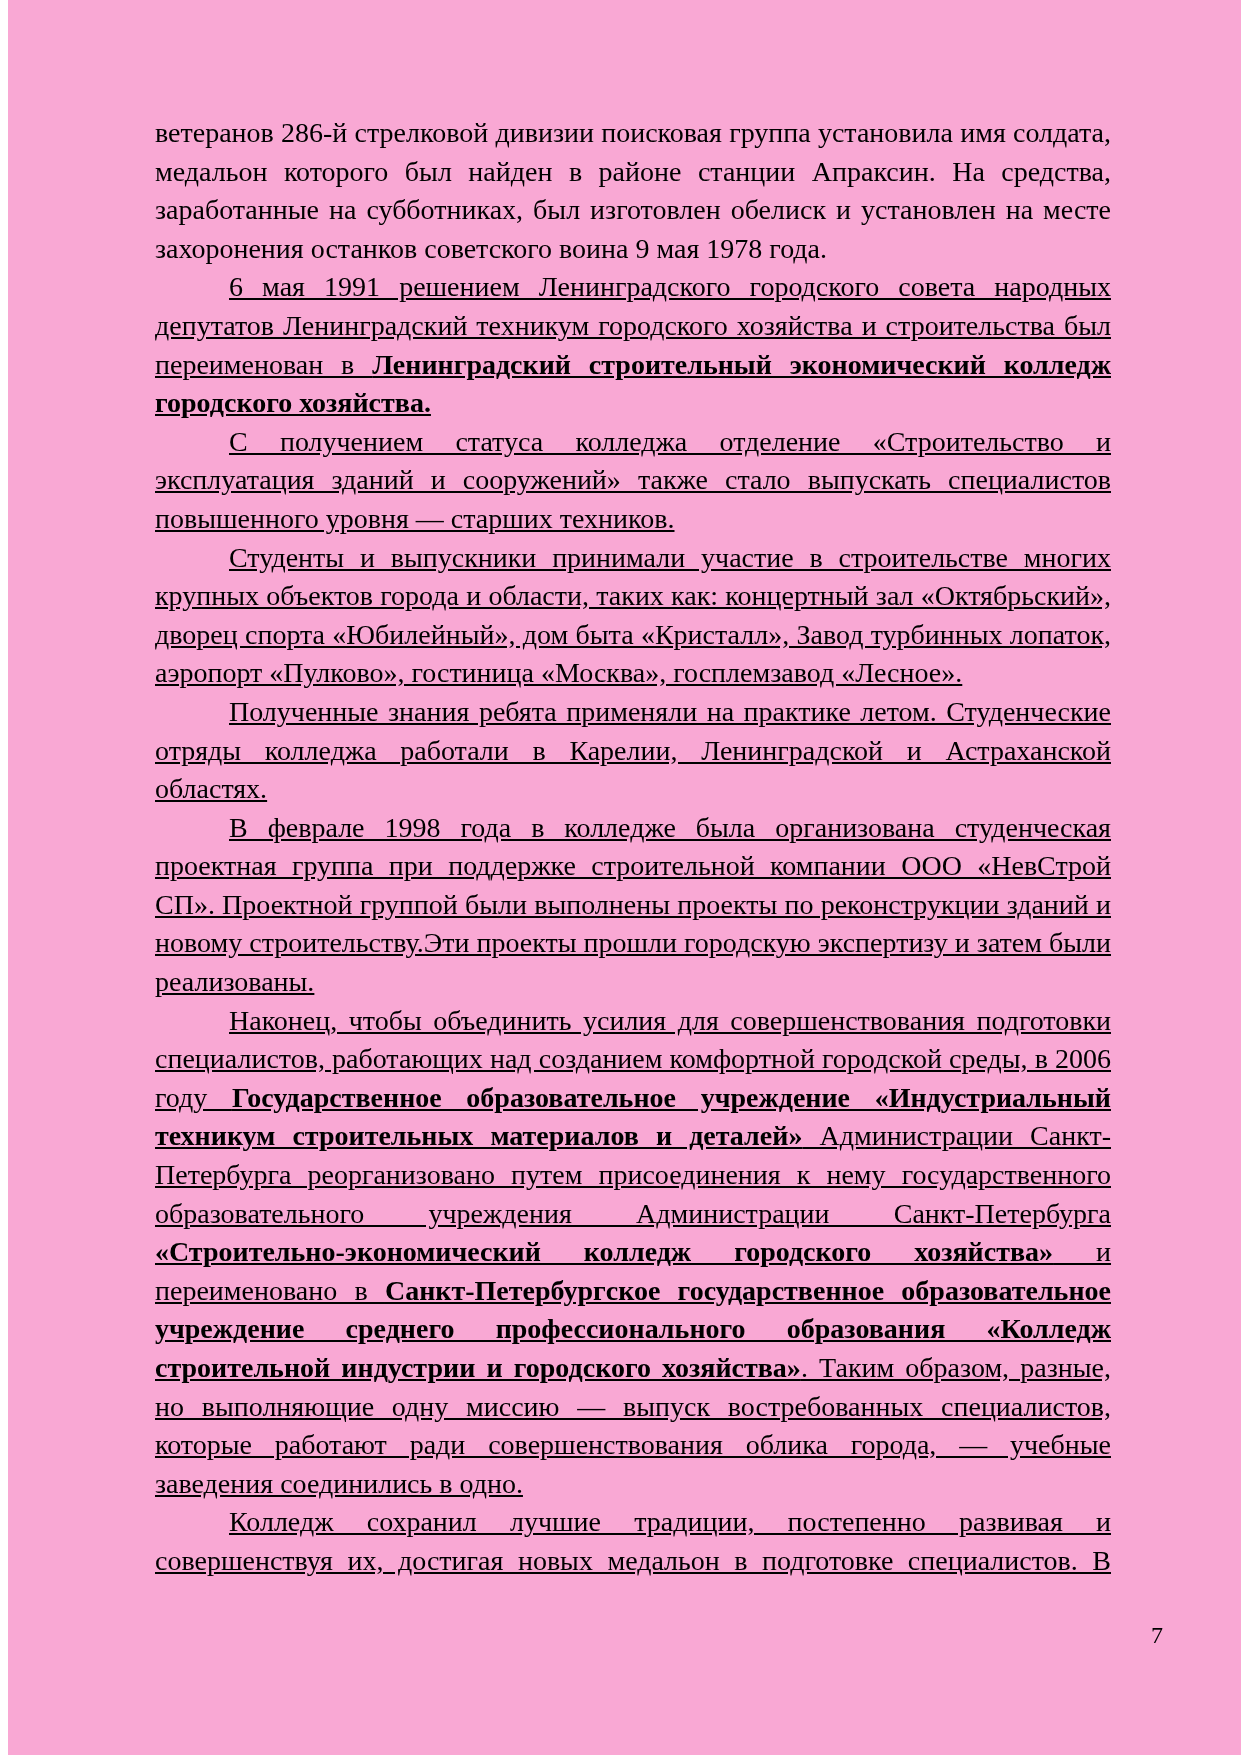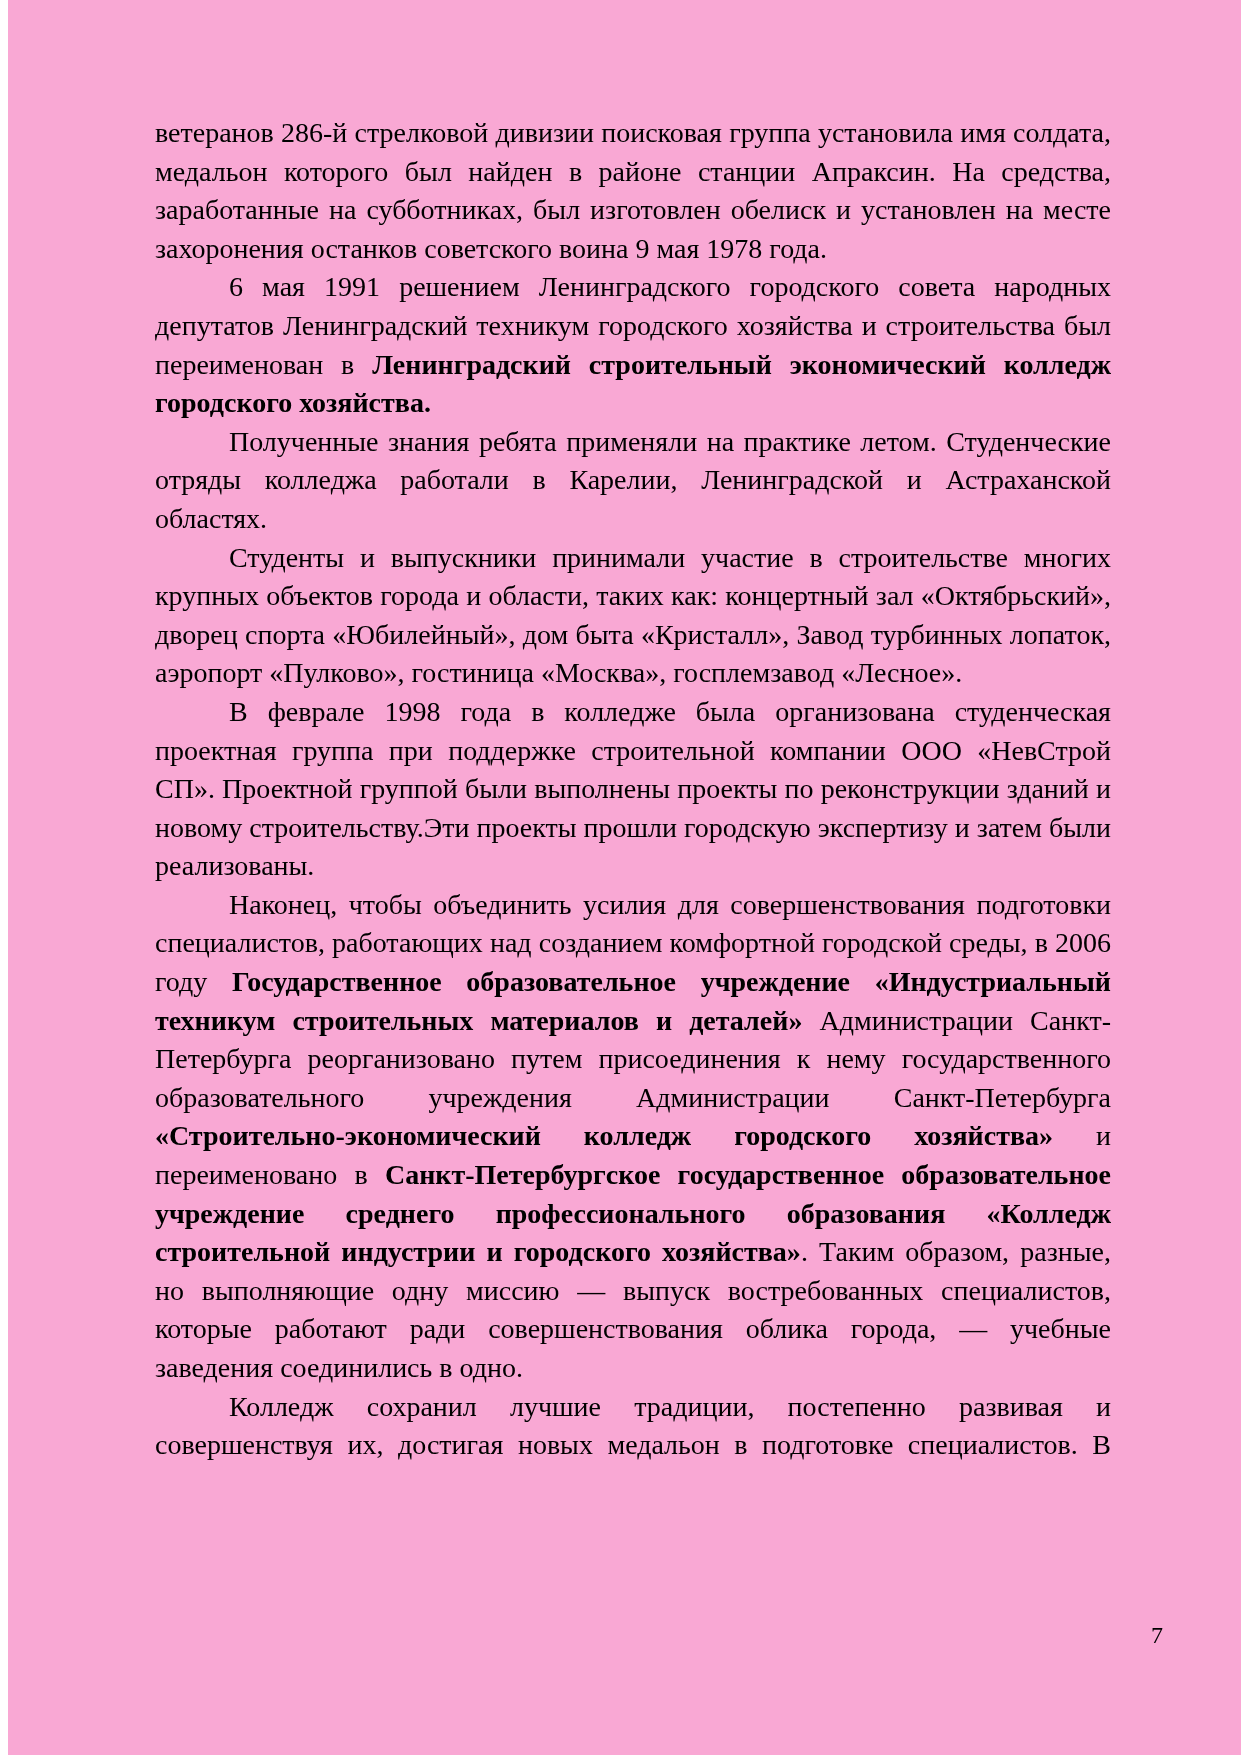--- a/index.html
+++ b/index.html
@@ -29,20 +29,21 @@
     font-size: 28px;
     line-height: 38.6px;
     text-align: justify;
   }
   .para {
     margin: 0;
     padding: 0;
   }
   .para.indent {
     text-indent: 74px;
+    text-decoration: underline;
   }
   .para.continues {
     text-align-last: justify;
   }
   .bold {
     font-weight: bold;
   }
   .page-number {
     position: absolute;
     top: 1620px;
@@ -52,20 +53,21 @@
     color: #000000;
   }
 </style>
 </head>
 <body>
 
 <div class="page">
   <div class="content">
       <p class="para"><span class="">ветеранов 286-й стрелковой дивизии поисковая группа установила имя солдата, медальон которого был найден в районе станции Апраксин. На средства, заработанные на субботниках, был изготовлен обелиск и установлен на месте захоронения останков советского воина 9 мая 1978 года.</span></p>
       <p class="para indent"><span class="">6 мая 1991 решением Ленинградского городского совета народных депутатов Ленинградский техникум городского хозяйства и строительства был переименован в </span><span class="bold">Ленинградский строительный экономический колледж городского хозяйства.</span></p>
+      <p class="para indent"><span class="">С получением статуса колледжа отделение «Строительство и эксплуатация зданий и сооружений» также стало выпускать  специалистов повышенного уровня — старших техников.</span></p>
+      <p class="para indent"><span class="">Студенты и выпускники принимали участие в строительстве многих крупных объектов города и области, таких как: концертный зал «Октябрьский», дворец спорта «Юбилейный», дом быта «Кристалл», Завод турбинных лопаток, аэропорт «Пулково», гостиница «Москва», госплемзавод «Лесное».</span></p>
       <p class="para indent"><span class="">Полученные знания ребята применяли на практике летом. Студенческие отряды колледжа работали в Карелии, Ленинградской и Астраханской областях.</span></p>
-      <p class="para indent"><span class="">Студенты и выпускники принимали участие в строительстве многих крупных объектов города и области, таких как: концертный зал «Октябрьский», дворец спорта «Юбилейный», дом быта «Кристалл», Завод турбинных лопаток, аэропорт «Пулково», гостиница «Москва», госплемзавод «Лесное».</span></p>
       <p class="para indent"><span class="">В феврале 1998 года в колледже была организована студенческая проектная группа при поддержке строительной компании ООО «НевСтрой СП». Проектной группой были выполнены проекты по реконструкции зданий и новому строительству.Эти проекты прошли городскую экспертизу и затем были реализованы.</span></p>
       <p class="para indent"><span class="">Наконец, чтобы объединить усилия для совершенствования подготовки специалистов, работающих над созданием комфортной городской среды, в 2006 году </span><span class="bold">Государственное образовательное учреждение «Индустриальный техникум строительных материалов и деталей»</span><span class=""> Администрации Санкт-Петербурга реорганизовано путем присоединения к нему государственного образовательного учреждения Администрации Санкт-Петербурга </span><span class="bold">«Строительно-экономический колледж городского хозяйства»</span><span class=""> и переименовано в </span><span class="bold">Санкт-Петербургское государственное образовательное учреждение среднего профессионального образования «Колледж строительной индустрии и городского хозяйства»</span><span class="">. Таким образом, разные, но выполняющие одну миссию — выпуск востребованных специалистов, которые работают ради совершенствования облика города, — учебные заведения соединились в одно.</span></p>
       <p class="para indent continues"><span class="">Колледж сохранил лучшие традиции, постепенно развивая и совершенствуя их, достигая новых медальон в подготовке специалистов. В</span></p>
     </div>
   <div class="page-number">7</div>
 </div>
 
 </body></html>

